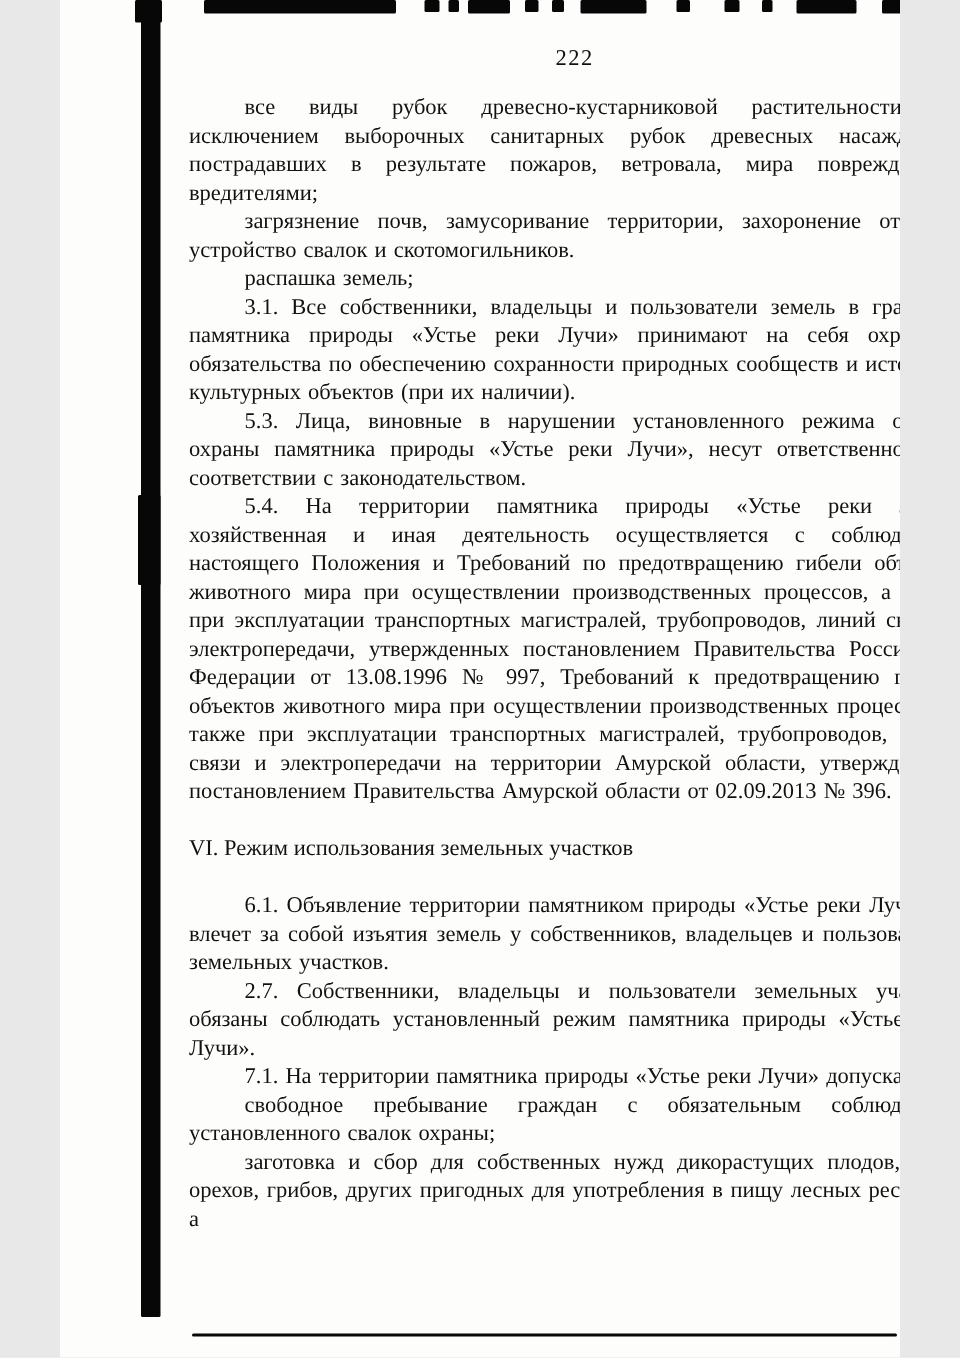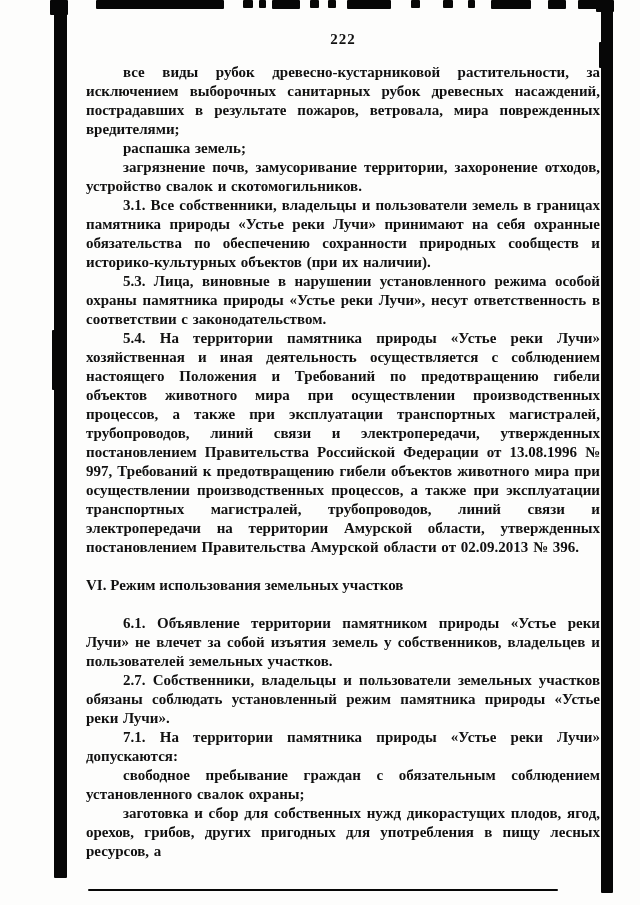--- a/index.html
+++ b/index.html
@@ -3,27 +3,26 @@
 <meta charset="utf-8">
 <style>
   :root{
     --ink:#111111;
     --paper:#fdfdfc;
     --scan:#070707;
   }
   html,body{margin:0;padding:0;background:#e8e8e8;}
   .page{
     position:relative;
-    width:640px;height:905px;
+    width:560px;height:905px;
     margin:0 auto;
     background:var(--paper);
     overflow:hidden;
     font-family:"Liberation Serif","DejaVu Serif",serif;
     color:var(--ink);
-    font-weight:bold;
   }
   
   .mark{position:absolute;background:var(--scan);border-radius:1px;}
   
   .content{
     position:absolute;
     top:30px;left:86px;width:514px;
     font-size:15px;
     line-height:19px;
   }
@@ -72,22 +71,22 @@
     <div class="mark" style="left:548px;top:0;width:18px;height:9px;"></div>
     <div class="mark" style="left:578px;top:0;width:22px;height:9px;"></div>
 
     <div class="mark" style="left:88px;top:889px;width:470px;height:2px;"></div>
   </div>
 
   <div class="content">
     <div class="page-number">222</div>
     <div>
         <p class="para">все виды рубок древесно-кустарниковой растительности, за исключением выборочных санитарных рубок древесных насаждений, пострадавших в результате пожаров, ветровала, мира поврежденных вредителями;</p>
+        <p class="para">загрязнение почв, замусоривание территории, захоронение отходов, устройство свалок и скотомогильников.</p>
         <p class="para">распашка земель;</p>
-        <p class="para">загрязнение почв, замусоривание территории, захоронение отходов, устройство свалок и скотомогильников.</p>
         <p class="para">3.1. Все собственники, владельцы и пользователи земель в границах памятника природы «Устье реки Лучи» принимают на себя охранные обязательства по обеспечению сохранности природных сообществ и историко-культурных объектов (при их наличии).</p>
         <p class="para">5.3. Лица, виновные в нарушении установленного режима особой охраны памятника природы «Устье реки Лучи», несут ответственность в соответствии с законодательством.</p>
         <p class="para">5.4. На территории памятника природы «Устье реки Лучи» хозяйственная и иная деятельность осуществляется с соблюдением настоящего Положения и Требований по предотвращению гибели объектов животного мира при осуществлении производственных процессов, а также при эксплуатации транспортных магистралей, трубопроводов, линий связи и электропередачи, утвержденных постановлением Правительства Российской Федерации от 13.08.1996 № 997,  Требований к предотвращению гибели объектов животного мира при осуществлении производственных процессов, а также при эксплуатации транспортных магистралей, трубопроводов, линий связи и электропередачи на территории Амурской области, утвержденных постановлением Правительства Амурской области от 02.09.2013 № 396.</p>
         <p class="heading">VI. Режим использования земельных участков</p>
         <p class="para">6.1. Объявление территории памятником природы «Устье реки Лучи» не влечет за собой изъятия земель у собственников, владельцев и пользователей земельных участков.</p>
         <p class="para">2.7. Собственники, владельцы и пользователи земельных участков обязаны соблюдать установленный режим памятника природы «Устье реки Лучи».</p>
         <p class="para">7.1. На территории памятника природы «Устье реки Лучи» допускаются:</p>
         <p class="para">свободное пребывание граждан с обязательным соблюдением установленного свалок охраны;</p>
         <p class="para">заготовка и сбор для собственных нужд дикорастущих плодов, ягод, орехов, грибов, других пригодных для употребления в пищу лесных ресурсов, а</p>
       </div>

